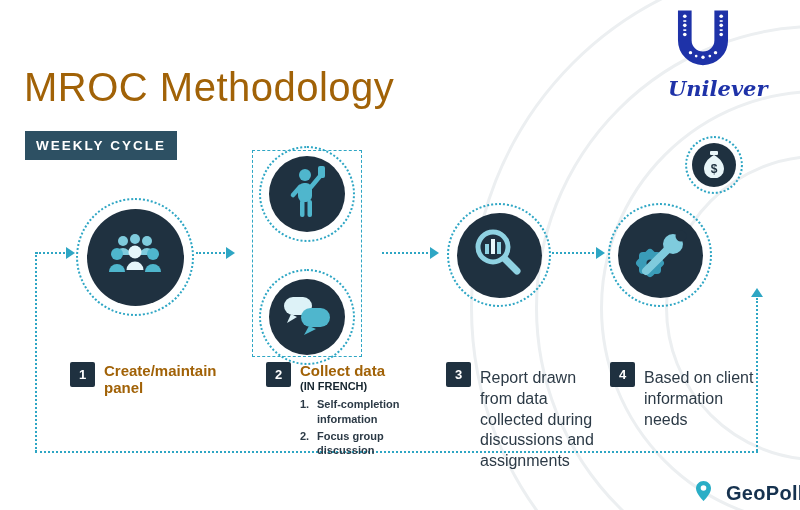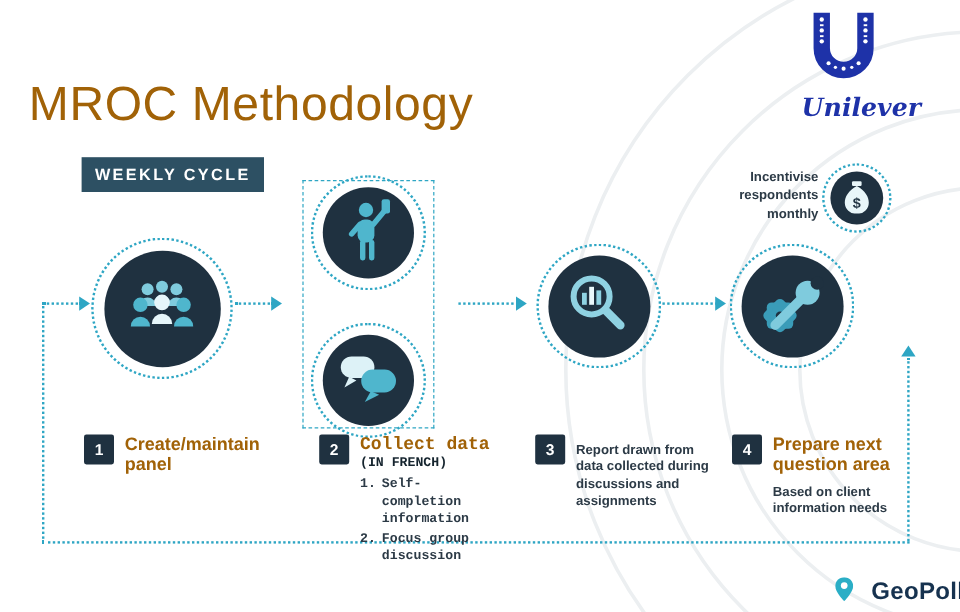--- a/index.html
+++ b/index.html
@@ -6,21 +6,21 @@
   .canvas{
     position:relative;width:800px;height:510px;background:#ffffff;
     overflow:hidden;font-family:"Liberation Sans",sans-serif;color:#1f3140;
   }
   
   .arc{position:absolute;border:3px solid #eceff1;border-radius:50%;z-index:0;}
   
   .page-title{position:absolute;left:24px;top:34px;font-size:40px;font-weight:400;color:#a16207;letter-spacing:.5px;z-index:4;margin-top:31px;}
   
   .weekly{position:absolute;left:25px;top:131px;width:152px;height:29px;background:#2d5063;color:#fff;
-    display:flex;align-items:center;justify-content:center;font-size:13.5px;font-weight:700;letter-spacing:2px;z-index:4;margin-left:43px;}
+    display:flex;align-items:center;justify-content:center;font-size:13.5px;font-weight:700;letter-spacing:2px;z-index:4;}
   
   .dot-h{position:absolute;border-top:2.5px dotted #2ea6c4;z-index:1;}
   .dot-v{position:absolute;border-left:2.5px dotted #2ea6c4;z-index:1;}
   .arr-right{position:absolute;width:0;height:0;border-top:6px solid transparent;border-bottom:6px solid transparent;border-left:9px solid #2ea6c4;z-index:2;}
   .arr-up{position:absolute;width:0;height:0;border-left:6px solid transparent;border-right:6px solid transparent;border-bottom:9px solid #2ea6c4;z-index:2;}
   
   .fw-frame{position:absolute;left:252px;top:150px;width:108px;height:205px;border:1.5px dashed #2ea6c4;z-index:1;}
   .fw-banner{position:absolute;left:238px;top:239px;width:140px;height:30px;background:#4e8cab;color:#fff;
     display:flex;align-items:center;justify-content:center;font-size:12.5px;font-weight:700;letter-spacing:1.5px;z-index:2;}
   
@@ -28,21 +28,21 @@
   .disc{background:#1f3140;border-radius:50%;display:flex;align-items:center;justify-content:center;}
   
   .incentive{position:absolute;left:600px;top:141px;width:82px;text-align:right;font-size:11px;line-height:1.4;color:#2c3a46;font-weight:600;z-index:4;}
   .incentive span{display:block;}
   
   .step{position:absolute;display:flex;gap:9px;z-index:4;}
   .num{width:25px;height:25px;background:#1f3140;color:#fff;font-size:13px;font-weight:700;
     display:flex;align-items:center;justify-content:center;border-radius:2px;flex:0 0 auto;}
   .stitle{font-size:15px;font-weight:700;color:#a16207;line-height:1.15;}
   .ssub{font-size:11px;font-weight:700;color:#15242e;margin-top:1px;}
-  .sbody{font-size:11px;font-weight:700;color:#2c3a46;line-height:1.3;margin-top:6px;}
+  .sbody{font-size:16px;font-weight:400;color:#2c3a46;line-height:1.3;margin-top:6px;}
   .slist{margin-top:5px;font-size:11px;font-weight:600;color:#2c3a46;line-height:1.3;}
   .slist .li{display:flex;gap:5px;margin-bottom:3px;}
   .slist .li .n{flex:0 0 12px;}
   
   .unilever{position:absolute;left:668px;top:6px;width:128px;text-align:left;z-index:5;}
   .unilever-word{font-family:"DejaVu Serif",serif;font-style:italic;font-weight:700;font-size:21px;color:#1e32a8;margin-top:0px;}
   
   .geopoll{position:absolute;left:696px;top:481px;display:flex;align-items:center;gap:15px;z-index:5;}
   .geopoll-word{font-size:20px;font-weight:700;color:#16324f;letter-spacing:.3px;}
 </style>
@@ -201,36 +201,31 @@
       <span>
         <svg width="26" height="30" viewBox="0 0 26 30">
           <rect x="9" y="3" width="8" height="4" rx="1" fill="#e9f6f9"></rect>
           <path d="M13 7 C6 11 3 16 3 21 a10 9.5 0 0 0 20 0 c0 -5 -3 -10 -10 -14 z" fill="#e9f6f9"></path>
           <text x="13" y="25" font-size="12" font-weight="bold" fill="#1f3140" text-anchor="middle" font-family="Liberation Sans, sans-serif">$</text>
         </svg>
       </span>
     </div>
   </div>
 
-  <div class="incentive">
-    <span>Incentivise</span>
-    <span>respondents</span>
-    <span>monthly</span>
-  </div>
 
   <div class="step" style="left:70px;top:362px;">
     <div class="num">1</div>
     <div style="width:120px;">
       <div class="stitle">Create/maintain panel</div>
     </div>
   </div>
 
   <div class="step" style="left:266px;top:362px;">
     <div class="num">2</div>
-    <div style="width:112px;font-family:Liberation Mono, monospace;">
+    <div style="width:112px;">
       <div class="stitle">Collect data</div>
       <div class="ssub">(IN FRENCH)</div>
       <div class="slist">
         <div class="li">
           <span class="n">1.</span>
           <span>Self-completion information</span>
         </div>
         <div class="li">
           <span class="n">2.</span>
           <span>Focus group discussion</span>
@@ -242,21 +237,20 @@
   <div class="step" style="left:446px;top:362px;">
     <div class="num">3</div>
     <div style="width:122px;">
       <div class="sbody">Report drawn from data collected during discussions and assignments</div>
     </div>
   </div>
 
   <div class="step" style="left:610px;top:362px;">
     <div class="num">4</div>
     <div style="width:110px;">
-      <div class="stitle">Prepare  next question area</div>
       <div class="sbody">Based on client information needs</div>
     </div>
   </div>
 
   <div class="geopoll">
     <span>
       <svg width="15" height="20" viewBox="0 0 15 20">
         <path d="M7.5 0 C3.3 0 0 3.3 0 7.4 c0 5.2 7.5 12.6 7.5 12.6 s7.5 -7.4 7.5 -12.6 C15 3.3 11.7 0 7.5 0 z" fill="#2aaec6"></path>
         <circle cx="7.5" cy="7" r="2.8" fill="#ffffff"></circle>
       </svg>

